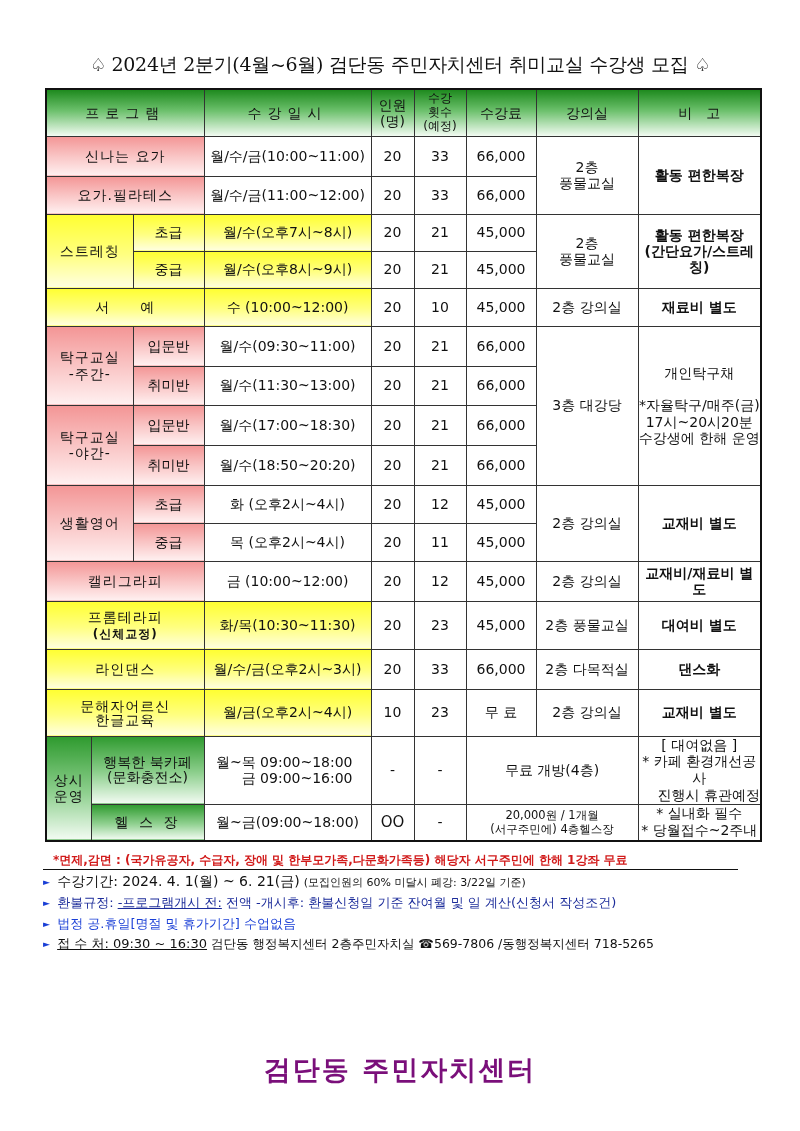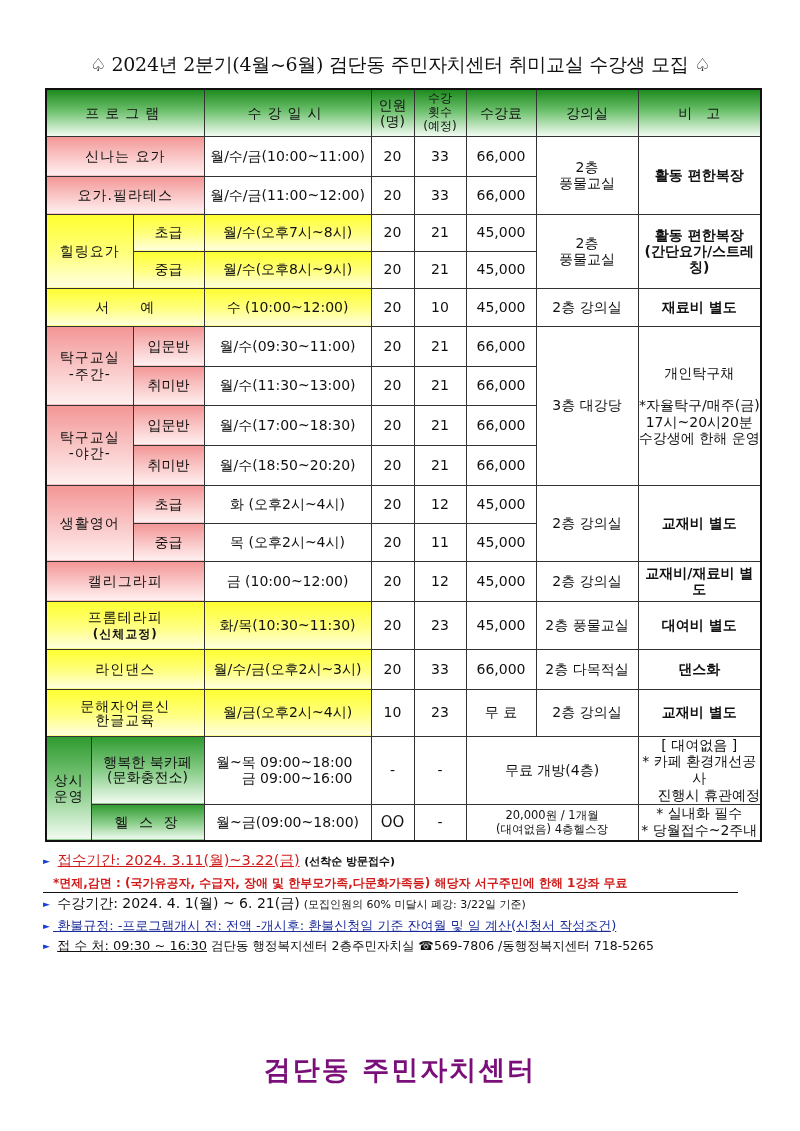--- a/index.html
+++ b/index.html
@@ -24,21 +24,21 @@
   .sep-top td, .sep-top th { border-top:2px solid #111; }
   td.prog { font-size:15px; letter-spacing:1px; }
   td.sub { font-size:15px; }
   td.note-s { font-size:12px; font-weight:bold; }
   td.note-l { font-size:12.5px; text-align:left; padding-left:3px; }
   td.small { font-size:12px; }
   .notes { position:absolute; left:43px; top:850px; width:720px; font-size:13px; line-height:20.6px; }
   .notes .line { white-space:nowrap; }
   .tri { display:inline-block; width:10px; font-size:9px; vertical-align:1px; }
   .tri.blue { color:#1a3fd6; } .tri.black { color:#111; }
-  .red { color:#d11a1a; } .blue { color:#1a3fd6; } .navy { color:#1c2c9a;text-decoration:underline; }
+  .red { color:#d11a1a; } .blue { color:#1a3fd6; } .navy { color:#1c2c9a; }
   .small-t { font-size:11px; }
   .ul { text-decoration:underline; }
   .notes .l1 { font-size:14.5px; }
   .notes .l2 { font-size:12px; font-weight:bold; padding-left:10px; border-bottom:1.5px solid #111; display:inline-block; width:685px; line-height:17px; }
   .footer { position:absolute; left:0; top:1052px; width:800px; text-align:center;
             font-size:27px; font-weight:bold; color:#7a0f7a; letter-spacing:2px; }
 </style>
 </head>
 <body>
 
@@ -86,21 +86,21 @@
   </tr>
   <tr style="height:38px">
     <td colspan="3" class="pink prog">요가.필라테스</td>
     <td class="small">월/수/금(11:00~12:00)</td>
     <td class="small">20</td>
     <td class="small">33</td>
     <td>66,000</td>
   </tr>
 
   <tr style="height:37px" class="sep-top">
-    <td colspan="2" rowspan="2" class="yellow prog">힐링요가</td>
+    <td colspan="2" rowspan="2" class="yellow prog">스트레칭</td>
     <td class="yellow sub">초급</td>
     <td class="yellow">월/수(오후7시~8시)</td>
     <td class="small">20</td>
     <td class="small">21</td>
     <td>45,000</td>
     <td rowspan="2" class="small"><span>2층</span><br><span>풍물교실</span></td>
     <td rowspan="2" class="note-s"><span>활동 편한복장</span><br><span>(간단요가/스트레칭)</span></td>
   </tr>
   <tr style="height:37px">
     <td class="yellow sub">중급</td>
@@ -222,43 +222,42 @@
           <span style="display:block;text-align:center">[ 대여없음 ]</span>
           <span style="display:block">* 카페 환경개선공사</span>
           <span style="display:block;text-align:right">진행시 휴관예정</span>
         </td>
   </tr>
   <tr style="height:37px">
     <td colspan="2" class="green prog" style="letter-spacing:3px">헬 스 장</td>
     <td class="small">월~금(09:00~18:00)</td>
     <td style="font-size:15px">OO</td>
     <td>-</td>
-    <td colspan="2" style="font-size:11.5px;line-height:1.25"><span>20,000원 / 1개월</span><br><span>(대여없음) 4층헬스장</span></td>
+    <td colspan="2" style="font-size:11.5px;line-height:1.25"><span>20,000원 / 1개월</span><br><span>(서구주민에) 4층헬스장</span></td>
     <td class="note-l" style="line-height:1.25"><span>* 실내화 필수</span><br><span>* 당월접수~2주내</span></td>
   </tr>
 </tbody>
   </table>
 
 <div class="notes">
-  <div class="line l1">
-    <span class="tri blue">►</span>
-    <span class="red ul">접수기간: 2024. 3.11(월)~3.22(금)</span>
-    <span style="font-size:11px;font-weight:bold">(선착순 방문접수)</span>
-  </div>
   <div class="line">
     <span class="l2 red">*면제,감면 : (국가유공자, 수급자, 장애 및 한부모가족,다문화가족등) 해당자 서구주민에 한해 1강좌 무료</span>
   </div>
   <div class="line">
     <span class="tri blue">►</span>
     <span style="font-size:14px">수강기간: 2024. 4. 1(월) ~ 6. 21(금)</span>
     <span class="small-t">(모집인원의 60% 미달시 폐강: 3/22일 기준)</span>
   </div>
   <div class="line navy">
     <span class="tri blue">►</span>
     <span>환불규정: </span><span class="ul">-프로그램개시 전:</span><span> 전액  -개시후: 환불신청일 기준 잔여월 및 일 계산(신청서 작성조건)</span>
   </div>
+  <div class="line blue">
+    <span class="tri blue">►</span>
+    <span>법정 공.휴일[명절 및 휴가기간] 수업없음</span>
+  </div>
   <div class="line">
     <span class="tri blue">►</span>
     <span class="ul">접 수 처: 09:30 ~ 16:30</span><span style="font-size:12.5px"> 검단동 행정복지센터 2층주민자치실 ☎569-7806 /동행정복지센터 718-5265</span>
   </div>
 </div>
 
 <div class="footer">검단동 주민자치센터</div>
 
 </body></html>

